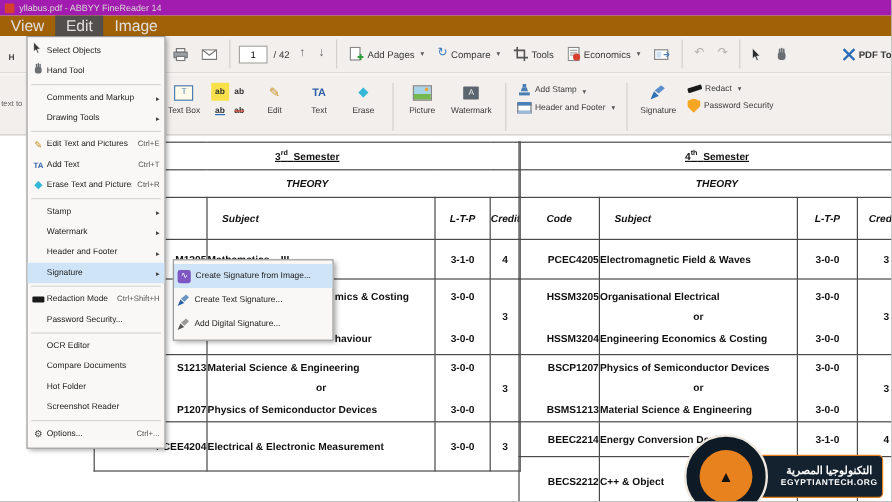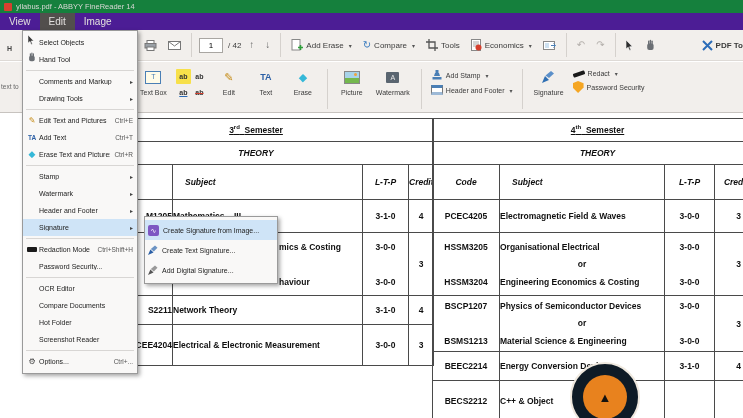--- a/index.html
+++ b/index.html
@@ -1,24 +1,24 @@
 <!DOCTYPE html>
 <html><head>
 <meta charset="utf-8">
 <style>
   html,body{margin:0;padding:0;background:#888;}
   .screen{position:relative;width:743px;height:418px;overflow:hidden;background:#fff;
           font-family:"Liberation Sans",sans-serif;-webkit-font-smoothing:antialiased;}
   
-  .titlebar{position:absolute;left:0;top:0;width:743px;height:13px;background:#15803d;color:#d9d7d5;
+  .titlebar{position:absolute;left:0;top:0;width:743px;height:13px;background:#a21caf;color:#d9d7d5;
             font-size:7.5px;line-height:13px;display:flex;align-items:center;gap:4px;padding-left:4px;box-sizing:border-box;}
   .appicon{width:8px;height:8px;background:#d6402f;border-radius:1px;flex:0 0 auto;}
   
-  .menubar{position:absolute;left:0;top:13px;width:743px;height:17px;background:#4c1d95;color:#e2e0de;
-           font-size:10px;display:flex;align-items:stretch;}
+  .menubar{position:absolute;left:0;top:13px;width:743px;height:17px;background:#a16207;color:#e2e0de;
+           font-size:13px;display:flex;align-items:stretch;}
   .mb-item{padding:0 9px;line-height:17px;cursor:default;}
   .mb-item.active{background:#524f4d;}
   
   .tb1{position:absolute;left:0;top:30px;width:743px;height:31px;background:#f2efec;border-bottom:1px solid #dedad6;
        display:flex;align-items:center;gap:5px;padding-left:141px;box-sizing:border-box;font-size:8px;color:#3a3a3a;}
   .tb2{position:absolute;left:0;top:62px;width:743px;height:51px;background:#f2efec;border-bottom:1px solid #c7c3bf;
        display:flex;align-items:flex-start;gap:7px;padding:4px 0 0 138px;box-sizing:border-box;font-size:7px;color:#3a3a3a;}
   .vsep{width:1px;align-self:stretch;background:#d5d1cd;margin:3px 2px;}
   .tbtn{display:flex;align-items:center;gap:3px;padding:2px 3px;border-radius:2px;}
   .dd::after{content:"▾";font-size:6px;color:#555;margin-left:2px;}
@@ -74,21 +74,21 @@
                vertical-align:middle;overflow:hidden;white-space:nowrap;}
   .t-left{left:78px;width:355px;}
   .t-right{left:432px;width:330px;}
   .r-sem td{height:22px;text-align:center;font-size:9px;}
   .semtext{text-decoration:underline;}
   .semtext sup{font-size:6px;}
   .r-theory td{height:22px;text-align:center;font-style:italic;}
   .r-head td{height:34px;text-align:center;font-style:italic;font-size:7.5px;white-space:normal;overflow-wrap:anywhere;line-height:1.25;}
   .r-head td.hsubj{text-align:left;padding-left:12px;}
   .cell-codeL{text-align:right;padding-right:4px;}
-  .cell-codeR{text-align:center;padding-left:4px;}
+  .cell-codeR{text-align:right;padding-left:4px;}
   .cell-subj{text-align:left;padding-left:5px;}
   .cell-mid{text-align:center;}
   .r1 td{height:32px;}
   .g1 td{height:62px;vertical-align:top;padding-top:4px;}
   .g2 td{height:54px;vertical-align:top;padding-top:2px;}
   .r4 td{height:28px;}
   .r5 td{height:40px;}
   .gl{height:20px;line-height:20px;}
   .gor{height:15px;line-height:15px;text-align:center;}
   .gcred{vertical-align:middle !important;text-align:center;}
@@ -143,21 +143,21 @@
       </span>
     <span class="tbtn glyph">
         <span style="color:#666;">↓</span>
       </span>
     <span class="vsep"></span>
     <span class="tbtn dd">
       <svg width="12" height="12">
           <rect x="1" y="0.5" width="8" height="10.5" fill="#fff" stroke="#888"></rect>
           <path d="M7,8.5 h5 M9.5,6 v5" stroke="#2e9e3a" stroke-width="1.6" fill="none"></path>
         </svg>
-      <span>Add Erase</span>
+      <span>Add Pages</span>
     </span>
     <span class="tbtn dd">
       <span class="glyph" style="color:#3a7bbf;">↻</span>
       <span>Compare</span>
     </span>
     <span class="tbtn">
       <svg width="12" height="12">
           <path d="M3,0 V9 H12 M0,3 H9 V12" fill="none" stroke="#555" stroke-width="1.3"></path>
         </svg>
       <span>Tools</span>
@@ -343,25 +343,37 @@
               <div class="gor">or</div>
               <div class="gl indent">haviour</div>
             </td>
         <td class="cell-mid">
               <div class="gl">3-0-0</div>
               <div class="gor"></div>
               <div class="gl">3-0-0</div>
             </td>
         <td class="gcred">3</td>
       </tr>
-      <tr class="r4">
-        <td class="cell-codeL">S2211</td>
-        <td class="cell-subj">Network Theory</td>
-        <td class="cell-mid">3-1-0</td>
-        <td class="cell-mid">4</td>
+      <tr class="g2">
+        <td class="cell-codeL">
+              <div class="gl">S1213</div>
+              <div class="gor"></div>
+              <div class="gl">P1207</div>
+            </td>
+        <td class="cell-subj">
+              <div class="gl">Material Science &amp; Engineering</div>
+              <div class="gor">or</div>
+              <div class="gl">Physics of Semiconductor Devices</div>
+            </td>
+        <td class="cell-mid">
+              <div class="gl">3-0-0</div>
+              <div class="gor"></div>
+              <div class="gl">3-0-0</div>
+            </td>
+        <td class="gcred">3</td>
       </tr>
       <tr class="r5">
         <td class="cell-codeL">PCEE4204</td>
         <td class="cell-subj">Electrical &amp; Electronic Measurement</td>
         <td class="cell-mid">3-0-0</td>
         <td class="cell-mid">3</td>
       </tr>
     </tbody>
       </table>
 
@@ -439,20 +451,24 @@
         <td class="cell-codeR">BECS2212</td>
         <td class="cell-subj">C++ &amp; Object</td>
         <td class="cell-mid"></td>
         <td class="cell-mid"></td>
       </tr>
     </tbody>
       </table>
   </div>
 
   <div class="logo">
+    <div class="banner">
+      <span class="ar">التكنولوجيا المصرية</span>
+      <span class="en">EGYPTIANTECH.ORG</span>
+    </div>
     <div class="circle">
       <div class="inner">▲</div>
     </div>
   </div>
 
   <div class="menu">
     <div class="mi">
       <span class="mic"><svg width="8" height="10">
             <polygon points="0,0 0,8 2,6.4 3.2,9.4 4.4,8.9 3.2,6 5.7,5.9" fill="#3a3a3a" stroke="#fff" stroke-width="0.5"></polygon>
           </svg></span>

